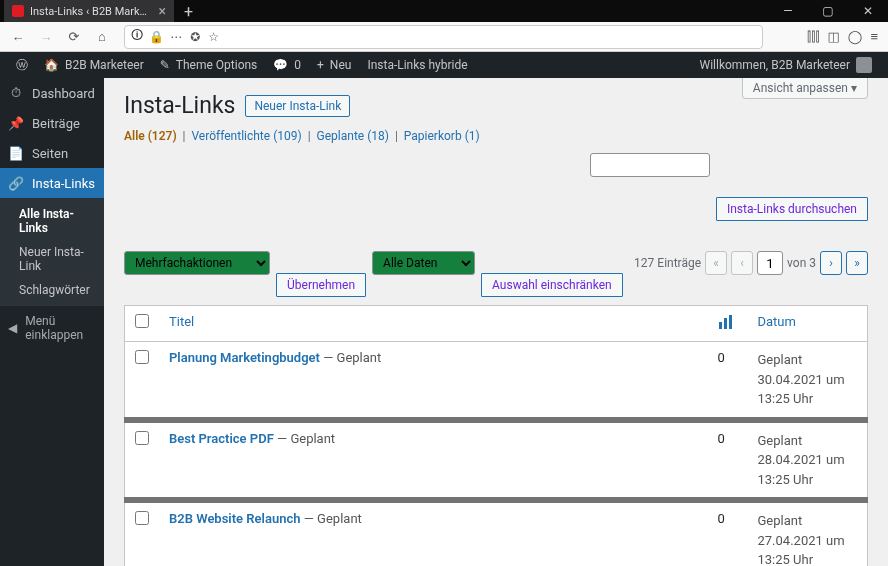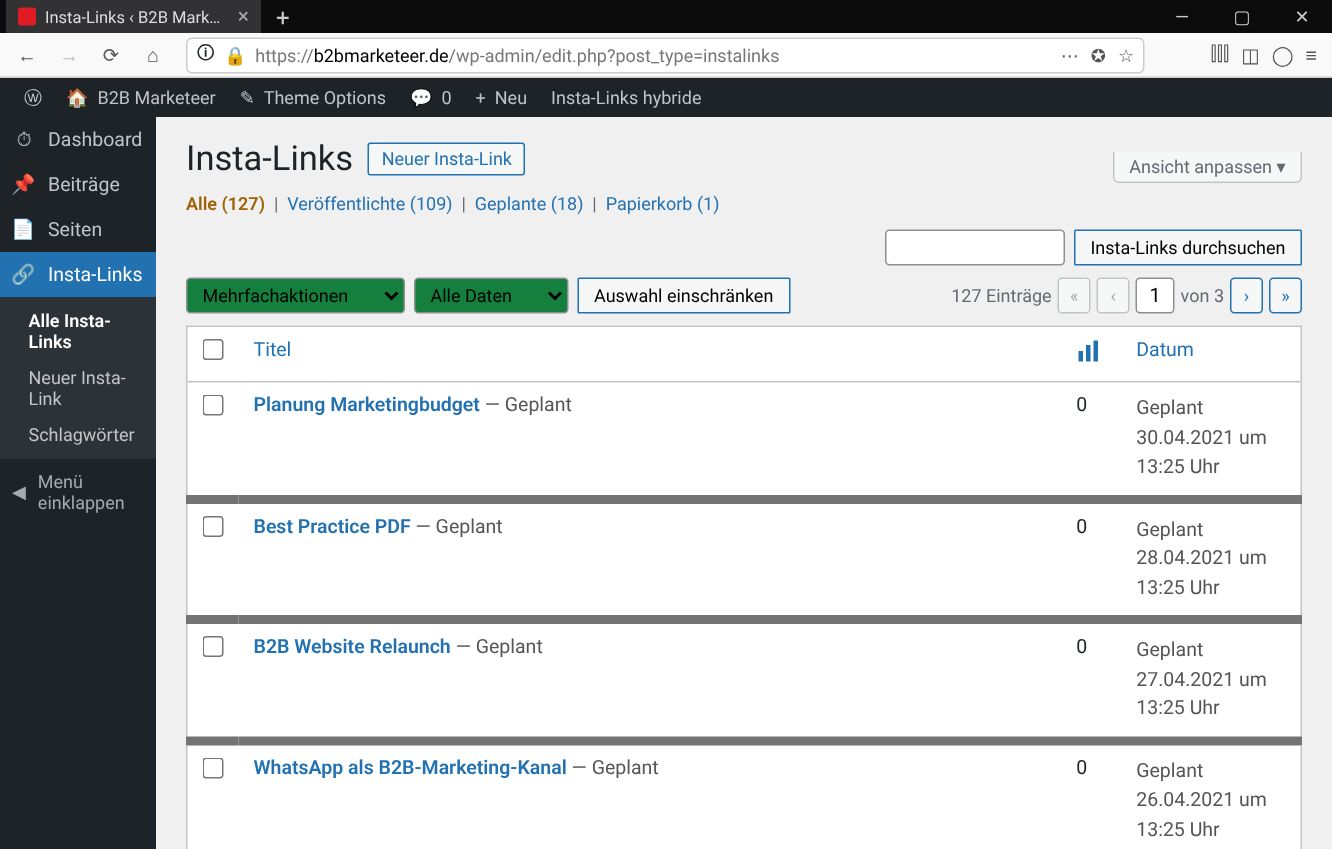--- a/index.html
+++ b/index.html
@@ -39,32 +39,32 @@
 .menu-item.current::after { content: ''; position: absolute; right: -8px; top: 50%; transform: translateY(-50%); border: 8px solid transparent; border-right-color: #f0f0f1; }
 .menu-icon { width: 16px; height: 16px; display: inline-flex; align-items: center; justify-content: center; }
 .submenu { background: #2c3338; padding: 4px 0; }
 .submenu-item { padding: 5px 8px 5px 19px; color: #c3c4c7; font-size: 12px; cursor: pointer; }
 .submenu-item.current { color: #fff; font-weight: 600; }
 .collapse-btn { display: flex; align-items: center; gap: 8px; padding: 8px; color: #a7aaad; font-size: 12px; cursor: pointer; }
 
 
 .wp-content { flex: 1; background: #f0f0f1; padding: 0 20px 20px; overflow-y: auto; position: relative; }
 .screen-options { position: absolute; right: 20px; top: 0; }
-.screen-btn { background: #f6f7f7; border: 1px solid #c3c4c7; border-top: none; border-radius: 0 0 4px 4px; padding: 3px 10px; font-size: 12px; color: #646970; cursor: pointer; margin-top: 23px; }
+.screen-btn { background: #f6f7f7; border: 1px solid #c3c4c7; border-top: none; border-radius: 0 0 4px 4px; padding: 3px 10px; font-size: 12px; color: #646970; cursor: pointer; }
 .page-header { display: flex; align-items: center; gap: 10px; padding: 14px 0 10px; }
 .page-title { font-size: 23px; font-weight: 400; color: #1d2327; }
 .page-action { border: 1px solid #2271b1; color: #2271b1; background: #f6f7f7; padding: 3px 8px; font-size: 12px; border-radius: 2px; cursor: pointer; }
 
 .subsubsub { font-size: 12px; color: #646970; margin-bottom: 10px; }
 .subsubsub a { color: #2271b1; text-decoration: none; }
 .subsubsub .current { color: #a16207; font-weight: 600; }
 
 .tablenav { display: flex; align-items: center; gap: 6px; margin-bottom: 8px; }
 .tablenav select { border: 1px solid #8c8f94; border-radius: 3px; padding: 2px 20px 2px 6px; font-size: 12px; height: 24px; background: #15803d; }
-.tablenav .btn { border: 1px solid #2271b1; color: #000000; background: #f6f7f7; padding: 2px 10px; font-size: 12px; border-radius: 1px; cursor: pointer; height: 24px; }
+.tablenav .btn { border: 1px solid #2271b1; color: #6d28d9; background: #f6f7f7; padding: 2px 10px; font-size: 12px; border-radius: 1px; cursor: pointer; height: 24px; margin-top: 44px; }
 .search-box { margin-left: auto; display: flex; gap: 6px; }
 .search-box input { border: 1px solid #8c8f94; border-radius: 3px; padding: 2px 6px; width: 120px; height: 24px; }
 .paging { display: flex; align-items: center; gap: 4px; font-size: 12px; color: #646970; }
 .paging .pbtn { border: 1px solid #c3c4c7; background: #f6f7f7; width: 22px; height: 24px; display: flex; align-items: center; justify-content: center; border-radius: 3px; cursor: pointer; color: #555;}
 .paging .pbtn.disabled { color: #a7aaad; background:#f6f7f7; }
 .paging .pbtn.active { border-color:#2271b1; color:#2271b1; }
 .paging input { width: 26px; height: 24px; text-align: center; border: 1px solid #8c8f94; border-radius: 3px; }
 
 .wp-table { width: 100%; background: #fff; border: 1px solid #c3c4c7; border-collapse: collapse; }
 .wp-table th, .wp-table td { text-align: left; padding: 8px 10px; vertical-align: top; font-size: 13px; }
@@ -99,21 +99,20 @@
     </div>
   </div>
   <div class="nav-bar">
     <div class="nav-btn">←</div>
     <div class="nav-btn disabled">→</div>
     <div class="nav-btn">⟳</div>
     <div class="nav-btn">⌂</div>
     <div class="url-bar">
       <span>🛈</span>
       <span>🔒</span>
-      <span class="url-text"><span>https://</span><span class="domain">b2bmarketeer.de</span><span>/wp-admin/edit.php?post_type=instalinks</span></span>
       <span class="url-right">
         <span>⋯</span>
         <span>✪</span>
         <span>☆</span>
       </span>
     </div>
     <div class="nav-right">
       <span>⫿⫿⫿</span>
       <span>◫</span>
       <span>◯</span>
@@ -138,20 +137,26 @@
       <span>💬</span>
       <span>0</span>
     </div>
   <div class="ab-item">
       <span>+</span>
       <span>Neu</span>
     </div>
   <div class="ab-item">
       <span>Insta-Links hybride</span>
     </div>
+  <div class="ab-right">
+    <div class="ab-item">
+        <span>Willkommen, B2B Marketeer</span>
+        <span class="ab-avatar"></span>
+      </div>
+  </div>
 </div>
 
 <div class="wp-wrap">
   <div class="wp-sidebar">
     <div id="sidebar-menu">
         <div class="menu-item">
           <span class="menu-icon">⏱</span>
           <span>Dashboard</span>
         </div>
         <div class="menu-item">
@@ -196,20 +201,21 @@
 
     <div class="tablenav">
       <div class="search-box" style="margin-left:auto; order:2;">
         <input type="text" style="">
         <button class="btn">Insta-Links durchsuchen</button>
       </div>
     </div>
 
     <div class="tablenav">
       <select><option>Mehrfachaktionen</option></select>
+      <button class="btn">Übernehmen</button>
       <select><option>Alle Daten</option></select>
       <button class="btn">Auswahl einschränken</button>
       <div class="paging" style="margin-left:auto;">
         <span>127 Einträge</span>
         <span class="pbtn disabled">«</span>
         <span class="pbtn disabled">‹</span>
         <input value="1" style="">
         <span>von 3</span>
         <span class="pbtn active">›</span>
         <span class="pbtn active">»</span>

